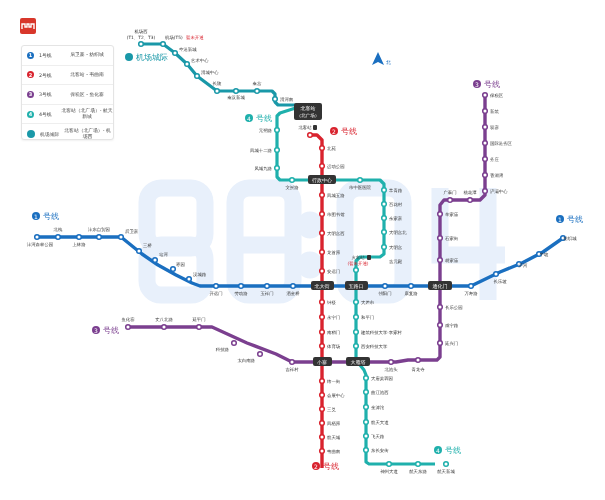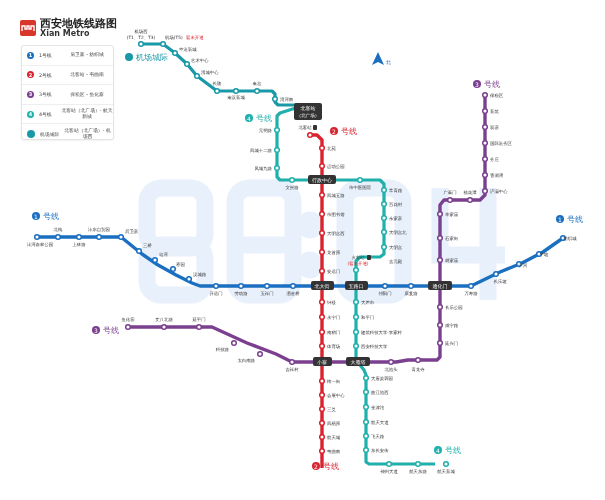--- a/index.html
+++ b/index.html
@@ -20,24 +20,20 @@
   svg text { font-family:"DejaVu Sans", sans-serif; }
 </style>
 </head>
 <body>
 
 <div class="title-block">
   <div class="logo">
     <svg width="14" height="10" viewBox="0 0 14 10">
         <path d="M1 8 V3 H4 V6 H6 V3 H8 V6 H10 V3 H13 V8" fill="none" stroke="#fff" stroke-width="1.4"></path>
       </svg>
-  </div>
-  <div class="title-text">
-    <div class="title-cn">西安地铁线路图</div>
-    <div class="title-en">Xian Metro</div>
   </div>
 </div>
 
 <div class="legend">
   <div class="legend-row">
     <span class="legend-badge" style="background:#1a6fc0">1</span>
     <span class="legend-name">1号线</span>
     <span class="legend-range">后卫寨 - 纺织城</span>
   </div>
   <div class="legend-row">

